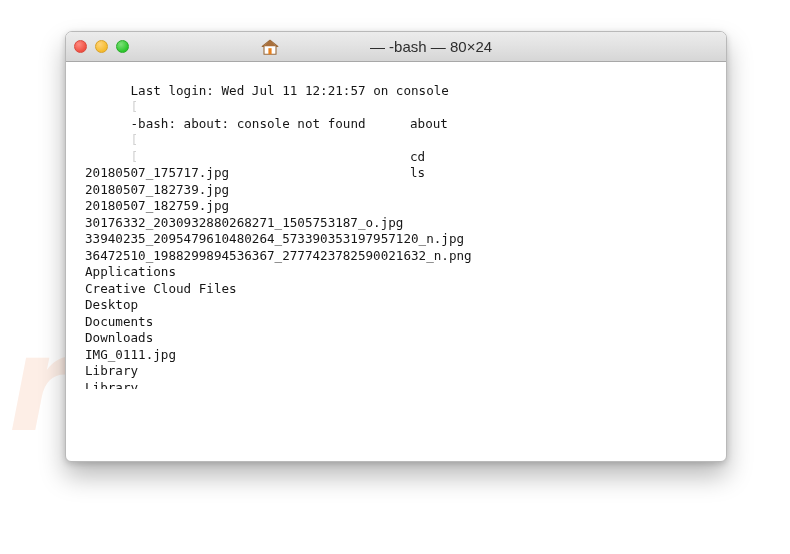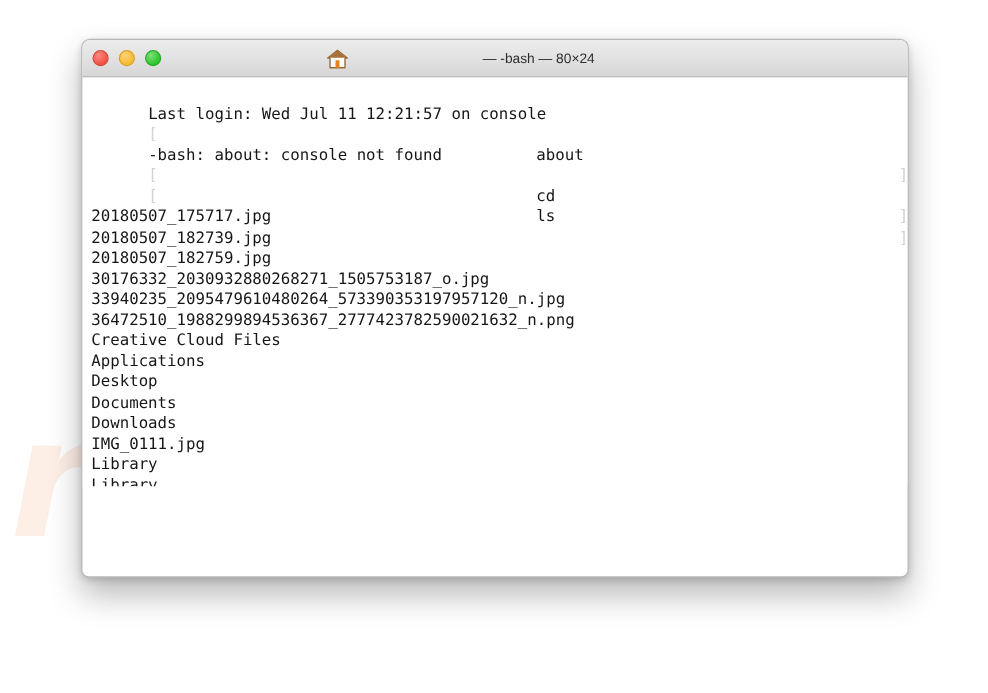--- a/index.html
+++ b/index.html
@@ -101,48 +101,48 @@
   }
   #window-title {
     position: absolute;
     left: 0;
     right: 0;
     top: 0;
     height: 30px;
     line-height: 30px;
     text-align: center;
     font-family: "Liberation Sans", sans-serif;
-    font-size: 11px;
+    font-size: 15px;
     color: #2e2e2e;
     padding-left: 70px;
     box-sizing: border-box;
   }
 
   
   #terminal-body {
     position: relative;
     height: 327px;
     background: #ffffff;
-    padding: 4px 0 0 0;
+    padding: 4px 0 0 12px;
     box-sizing: border-box;
     overflow: hidden;
   }
   .term-line {
     position: relative;
     height: 16.5px;
     line-height: 16.5px;
     font-family: "DejaVu Sans Mono", "Liberation Mono", monospace;
     font-size: 12.6px;
     color: #161616;
     white-space: pre;
     padding-left: 7px;
   }
   .term-line .cmd {
     position: absolute;
-    left: 363px;
+    left: 332px;
     text-align: right;
   }
   .bracket-left,
   .bracket-right {
     color: #d2d2d2;
   }
   .bracket-right {
     position: absolute;
     left: 653px;
   }
@@ -207,22 +207,22 @@
     <div class="term-line">
       <span></span>
     </div>
 
     <div class="term-line"><span>20180507_175717.jpg</span></div>
     <div class="term-line"><span>20180507_182739.jpg</span></div>
     <div class="term-line"><span>20180507_182759.jpg</span></div>
     <div class="term-line"><span>30176332_2030932880268271_1505753187_o.jpg</span></div>
     <div class="term-line"><span>33940235_2095479610480264_573390353197957120_n.jpg</span></div>
     <div class="term-line"><span>36472510_1988299894536367_2777423782590021632_n.png</span></div>
+    <div class="term-line"><span>Applications</span></div>
     <div class="term-line"><span>Creative Cloud Files</span></div>
-    <div class="term-line"><span>Applications</span></div>
     <div class="term-line"><span>Desktop</span></div>
     <div class="term-line"><span>Documents</span></div>
     <div class="term-line"><span>Downloads</span></div>
     <div class="term-line"><span>IMG_0111.jpg</span></div>
     <div class="term-line"><span>Library</span></div>
     <div class="term-line"><span>Library</span></div>
     <div class="term-line"><span>Pictures</span></div>
 
   </div>
 </div>

